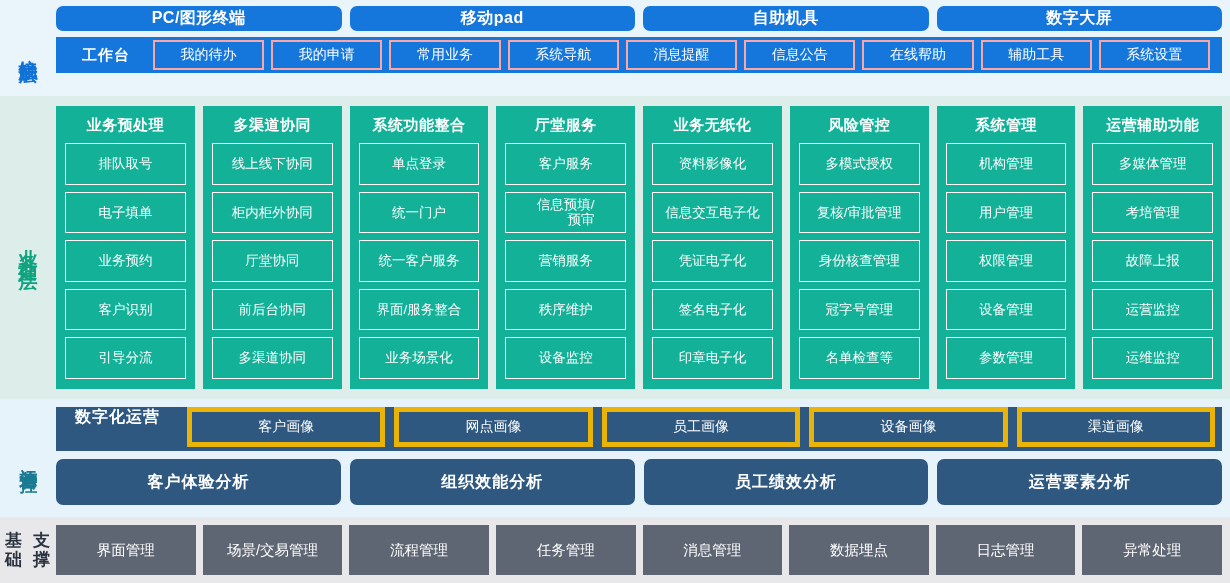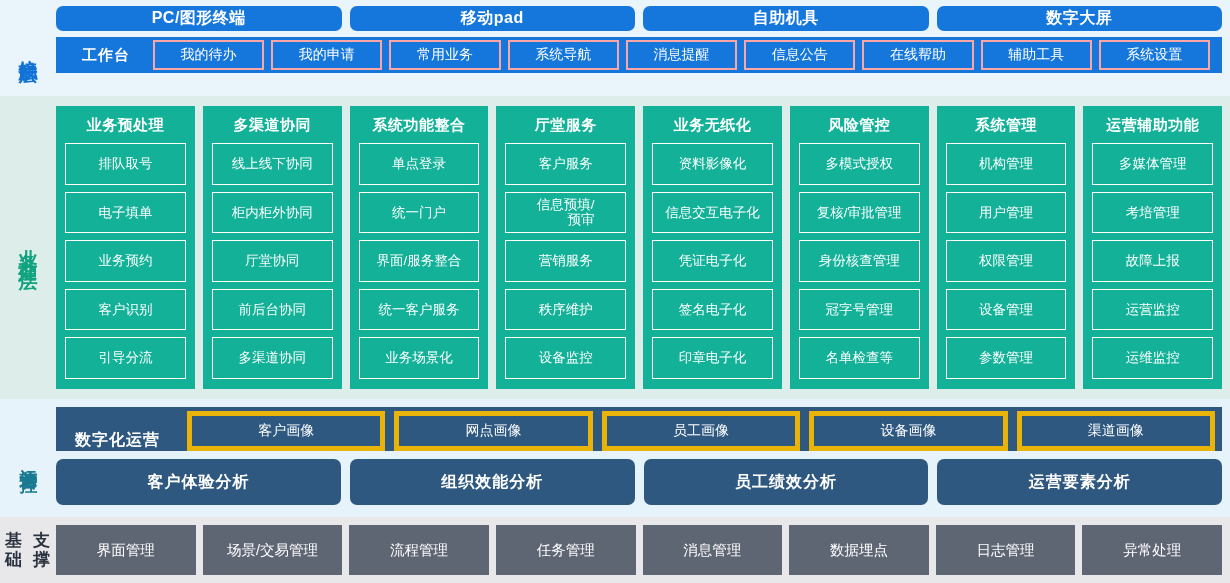--- a/index.html
+++ b/index.html
@@ -175,21 +175,21 @@
   }
   .layer-ops .layer-label .vtext {
     color: #1a7a93;
     font-size: 18px;
     letter-spacing: 2px;
   }
   .ops-row1 {
     background: #2e5880;
     height: 44px;
     display: flex;
-    align-items: flex-end;
+    align-items: flex-start;
     padding: 0 7px;
     gap: 9px;
     margin-bottom: 8px;
   }
   .ops-row1 .ops-title {
     color: #ffffff;
     font-size: 16px;
     font-weight: bold;
     white-space: nowrap;
     padding: 0 18px 0 12px;
@@ -319,22 +319,22 @@
             <div class="biz-item">前后台协同</div>
             <div class="biz-item">多渠道协同</div>
           </div>
         </div>
 
         <div class="biz-col">
           <div class="biz-col-title">系统功能整合</div>
           <div class="biz-items">
             <div class="biz-item">单点登录</div>
             <div class="biz-item">统一门户</div>
+            <div class="biz-item">统一客户服务</div>
             <div class="biz-item">界面/服务整合</div>
-            <div class="biz-item">统一客户服务</div>
             <div class="biz-item">业务场景化</div>
           </div>
         </div>
 
         <div class="biz-col">
           <div class="biz-col-title">厅堂服务</div>
           <div class="biz-items">
             <div class="biz-item">客户服务</div>
             <div class="biz-item">信息预填/
 预审</div>

